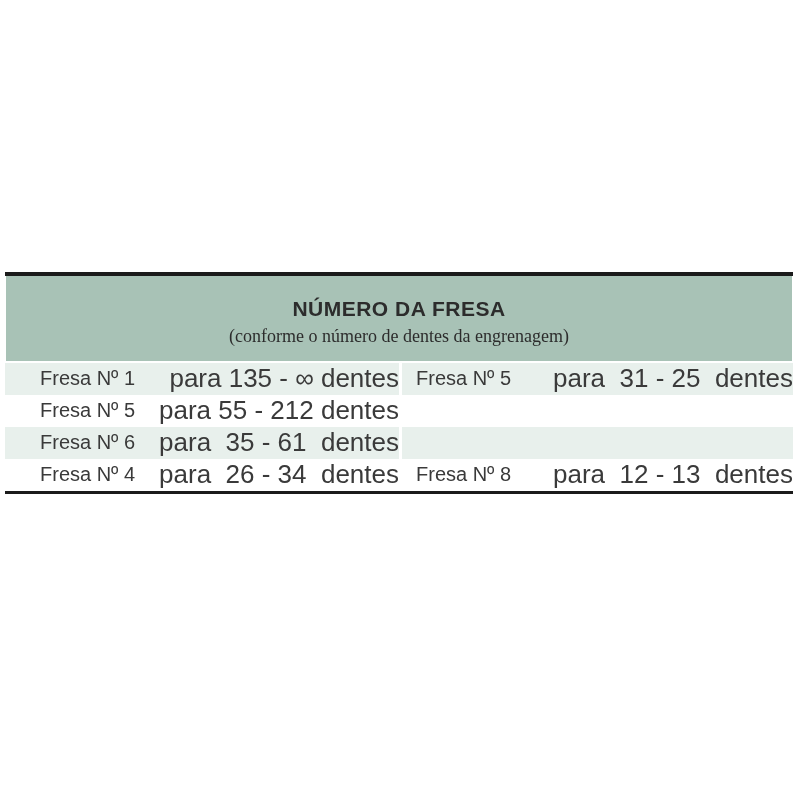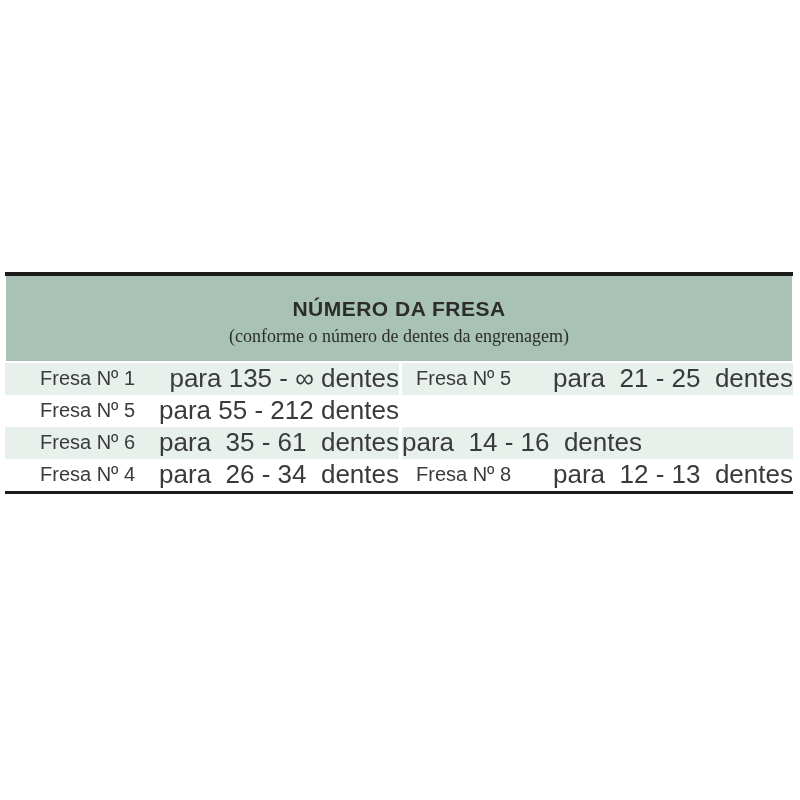--- a/index.html
+++ b/index.html
@@ -97,40 +97,39 @@
     <div class="rows">
 
       <div class="row alt">
         <div class="cell left">
           <span class="label">Fresa Nº 1</span>
           <span class="value">para 135 - ∞ dentes</span>
         </div>
         <div class="divider"></div>
         <div class="cell right">
           <span class="label">Fresa Nº 5</span>
-          <span class="value">para  21 - 25  dentes</span>
+          <span class="value">para  31 - 25  dentes</span>
         </div>
       </div>
 
       <div class="row">
         <div class="cell left">
           <span class="label">Fresa Nº 5</span>
           <span class="value">para 55 - 212 dentes</span>
         </div>
         <div class="divider"></div>
       </div>
 
       <div class="row alt">
         <div class="cell left">
           <span class="label">Fresa Nº 6</span>
           <span class="value">para  35 - 61  dentes</span>
         </div>
         <div class="divider"></div>
         <div class="cell right">
-          <span class="value">para  14 - 16  dentes</span>
         </div>
       </div>
 
       <div class="row">
         <div class="cell left">
           <span class="label">Fresa Nº 4</span>
           <span class="value">para  26 - 34  dentes</span>
         </div>
         <div class="divider"></div>
         <div class="cell right">

